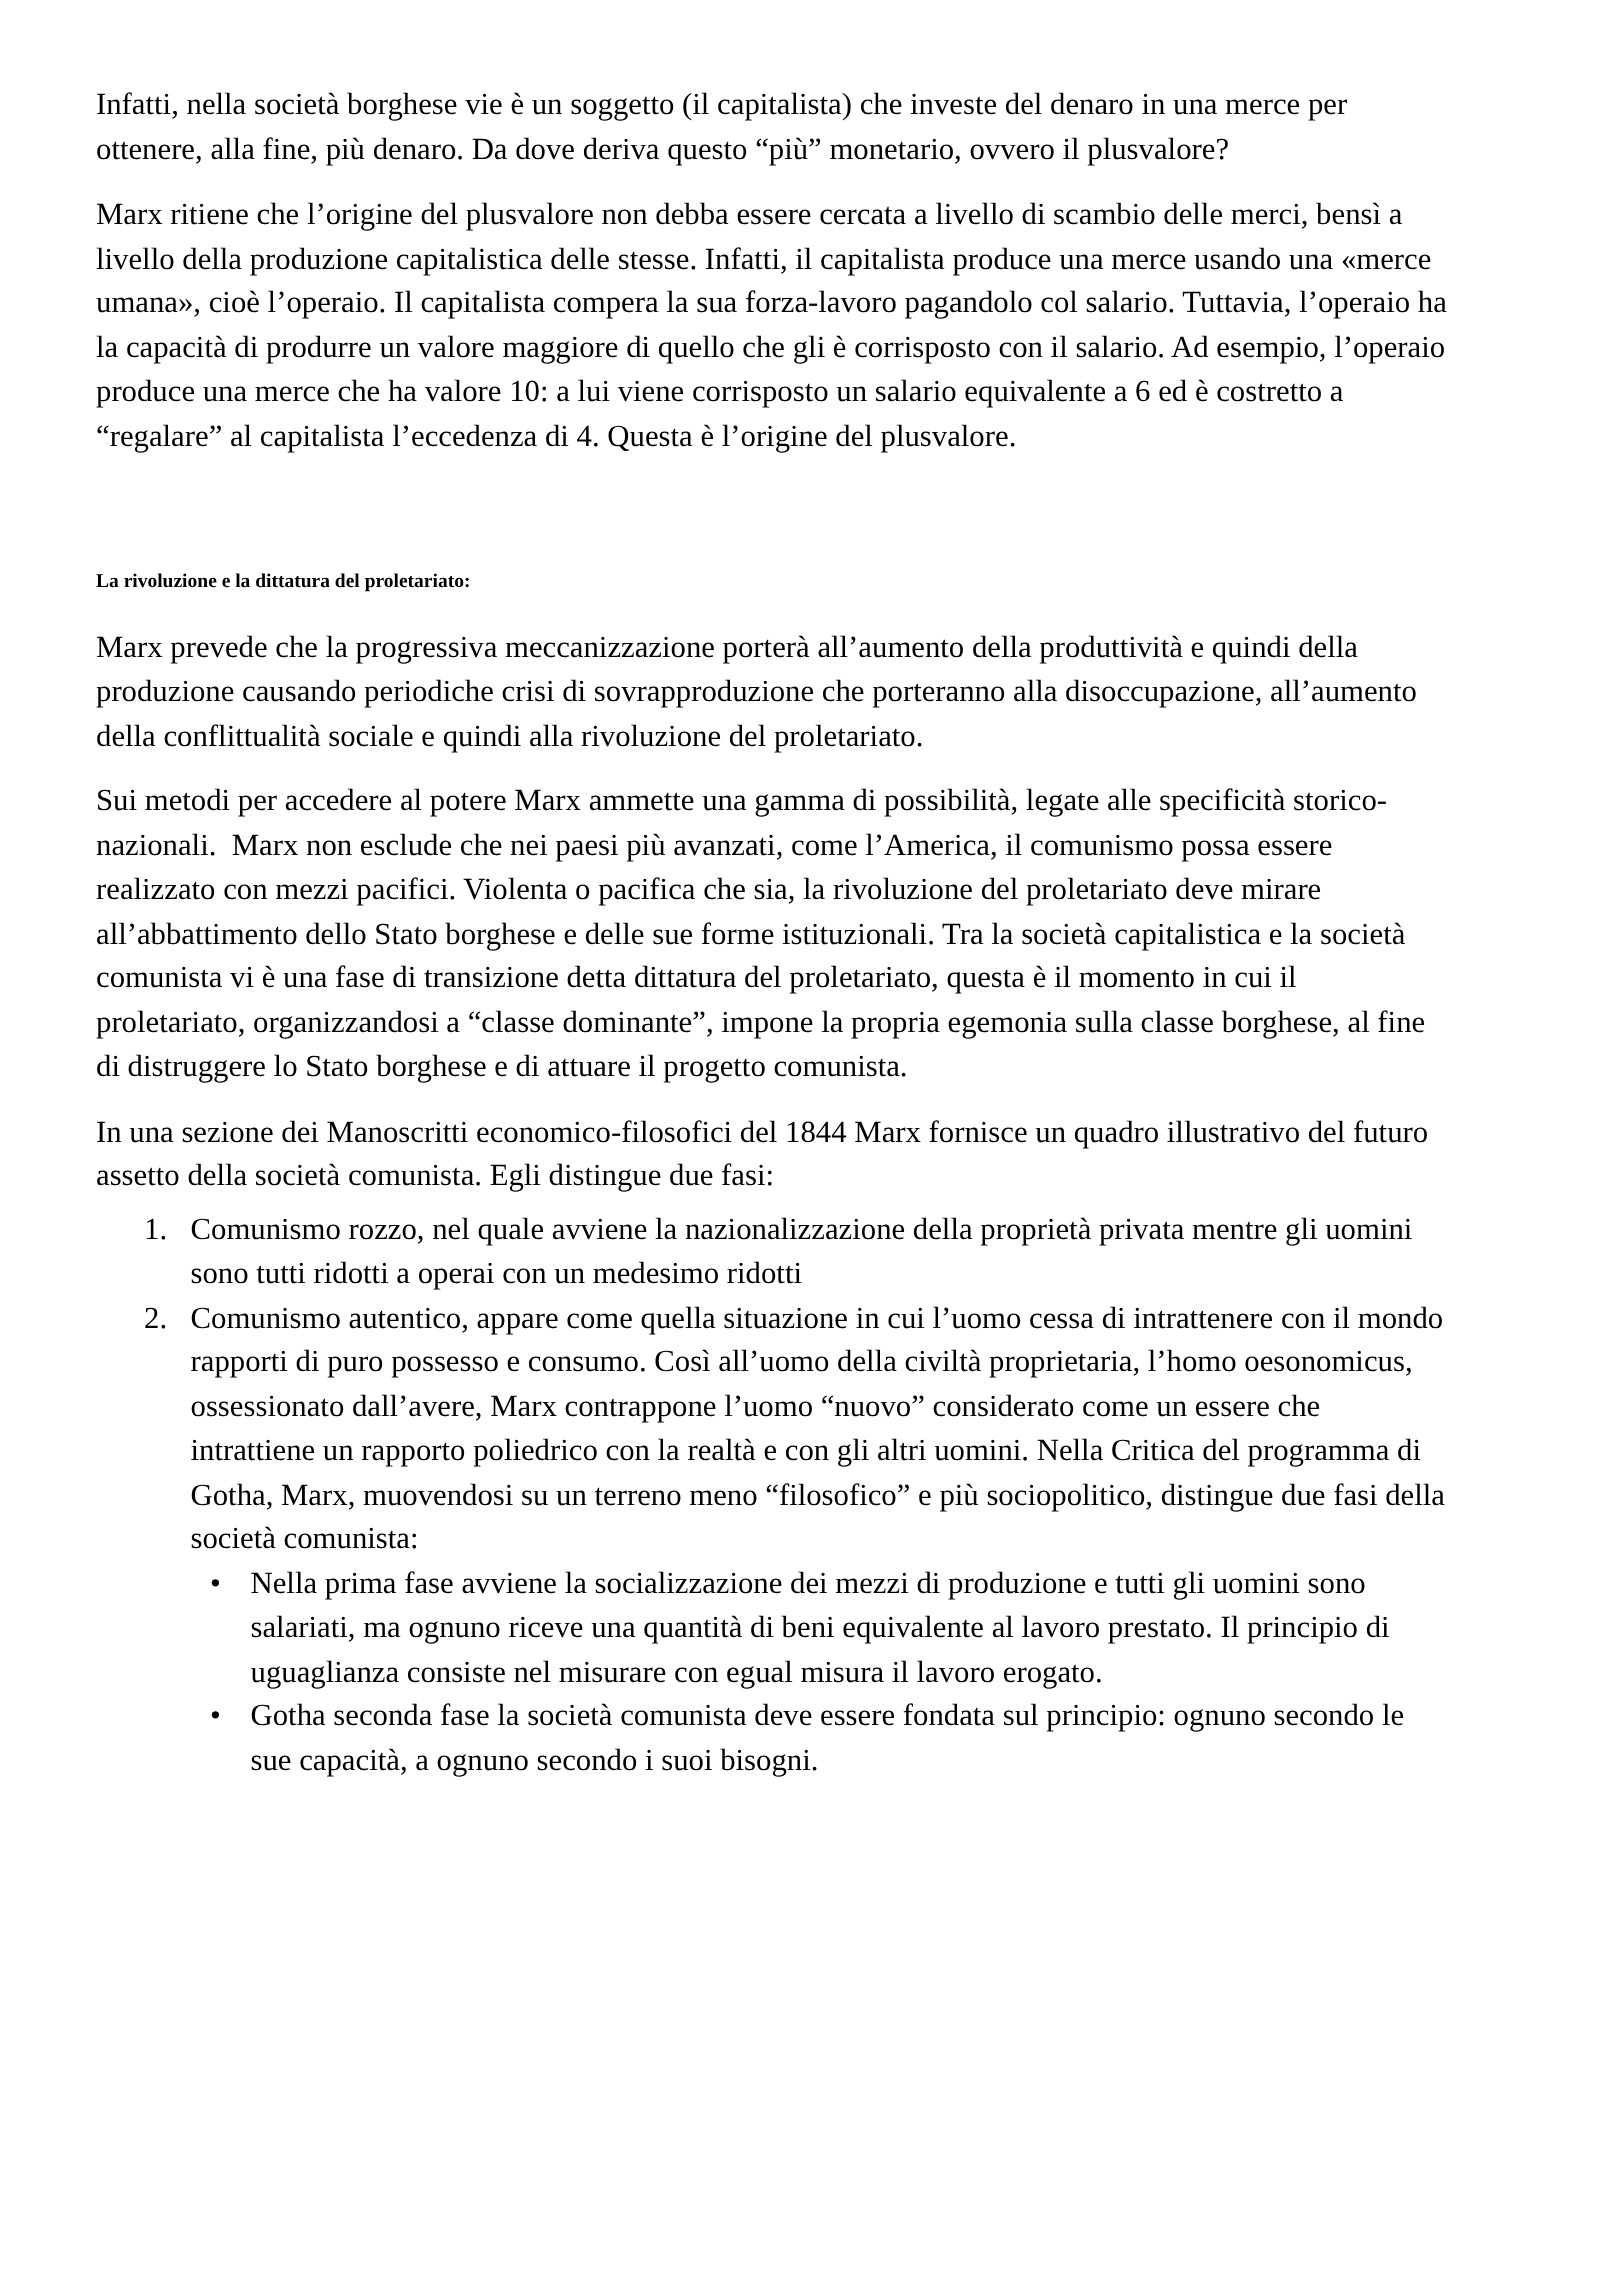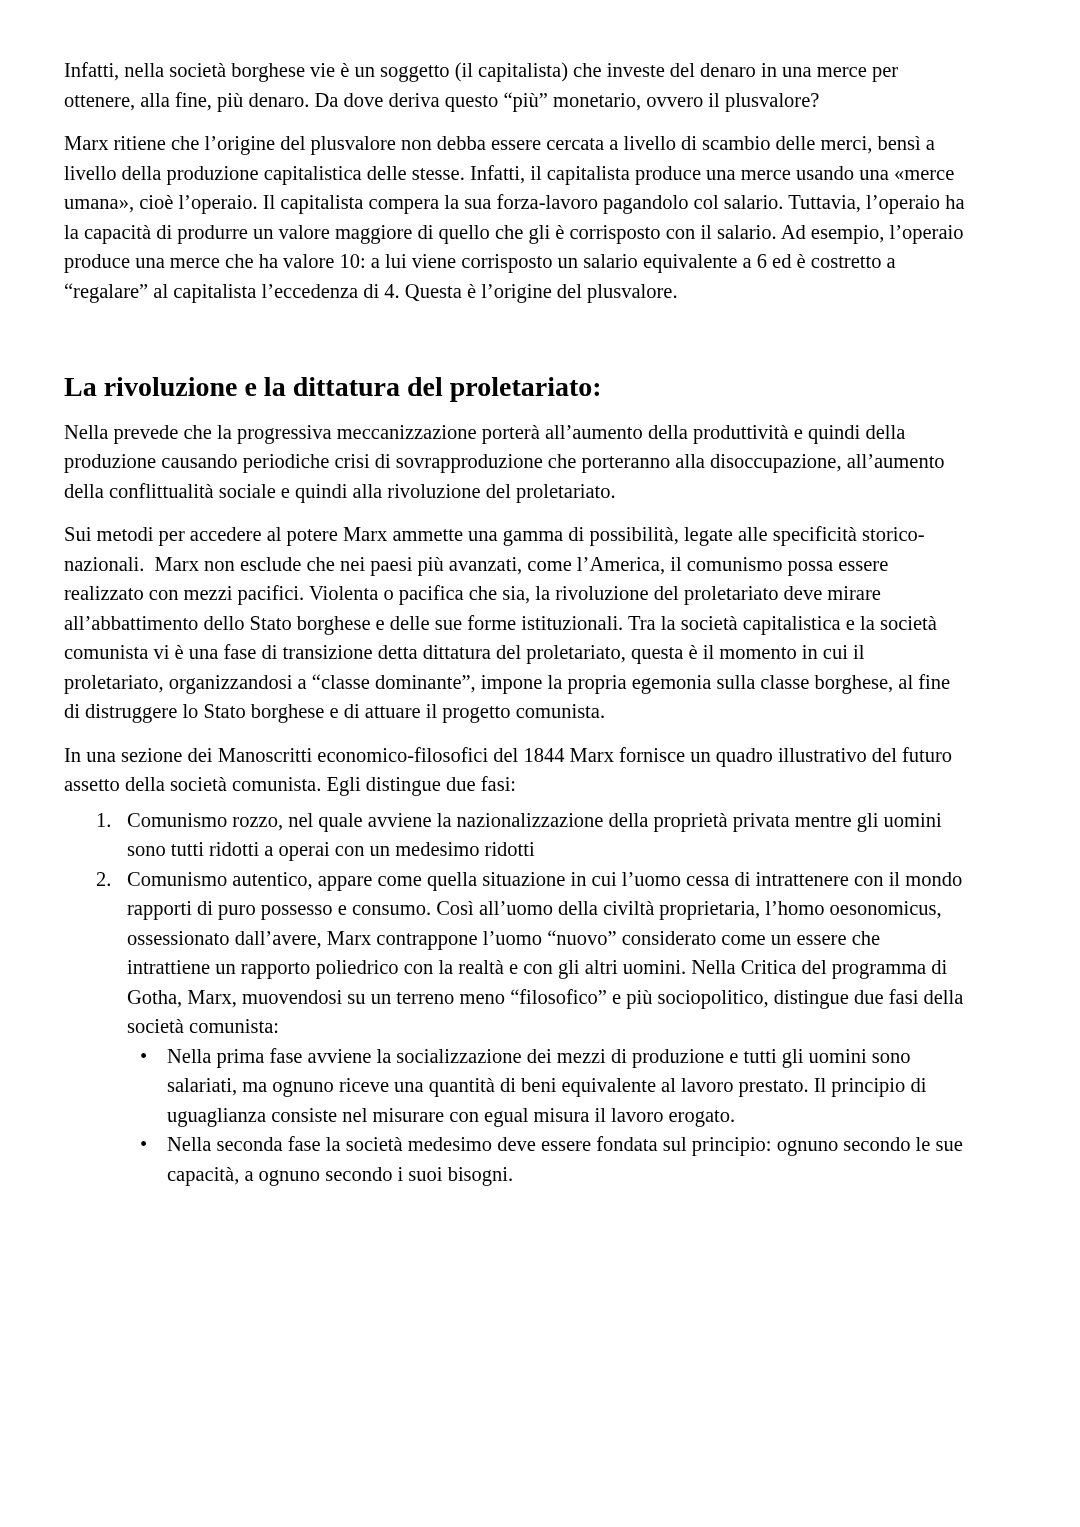--- a/index.html
+++ b/index.html
@@ -48,21 +48,21 @@
     margin-bottom: 0;
   }
 
   .section-gap {
     height: 52px;
   }
 
   h2.section-heading {
     margin: 0 0 16px 0;
     font-family: "Liberation Serif", "DejaVu Serif", serif;
-    font-size: 28px;
+    font-size: 13px;
     line-height: 29.5px;
     font-weight: bold;
     color: #000000;
   }
 
   
   ol.num-list {
     margin: 6px 0 6px 0;
     padding: 0;
     list-style: none;
@@ -135,21 +135,21 @@
   <div class="content doc-text">
 
     <p class="para">Infatti, nella società borghese vie è un soggetto (il capitalista) che investe del denaro in una merce per ottenere, alla fine, più denaro. Da dove deriva questo “più” monetario, ovvero il plusvalore?</p>
 
     <p class="para">Marx ritiene che l’origine del plusvalore non debba essere cercata a livello di scambio delle merci, bensì a livello della produzione capitalistica delle stesse. Infatti, il capitalista produce una merce usando una «merce umana», cioè l’operaio. Il capitalista compera la sua forza-lavoro pagandolo col salario. Tuttavia, l’operaio ha la capacità di produrre un valore maggiore di quello che gli è corrisposto con il salario. Ad esempio, l’operaio produce una merce che ha valore 10: a lui viene corrisposto un salario equivalente a 6 ed è costretto a “regalare” al capitalista l’eccedenza di 4. Questa è l’origine del plusvalore.</p>
 
     <div class="section-gap"></div>
 
     <h2 class="section-heading">La rivoluzione e la dittatura del proletariato:</h2>
 
-    <p class="para">Nella prevede che la progressiva meccanizzazione porterà all’aumento della produttività e quindi della produzione causando periodiche crisi di sovrapproduzione che porteranno alla disoccupazione, all’aumento della conflittualità sociale e quindi alla rivoluzione del proletariato.</p>
+    <p class="para">Marx prevede che la progressiva meccanizzazione porterà all’aumento della produttività e quindi della produzione causando periodiche crisi di sovrapproduzione che porteranno alla disoccupazione, all’aumento della conflittualità sociale e quindi alla rivoluzione del proletariato.</p>
 
     <p class="para">Sui metodi per accedere al potere Marx ammette una gamma di possibilità, legate alle specificità storico-nazionali.  Marx non esclude che nei paesi più avanzati, come l’America, il comunismo possa essere realizzato con mezzi pacifici. Violenta o pacifica che sia, la rivoluzione del proletariato deve mirare all’abbattimento dello Stato borghese e delle sue forme istituzionali. Tra la società capitalistica e la società comunista vi è una fase di transizione detta dittatura del proletariato, questa è il momento in cui il proletariato, organizzandosi a “classe dominante”, impone la propria egemonia sulla classe borghese, al fine di distruggere lo Stato borghese e di attuare il progetto comunista.</p>
 
     <p class="para tight">In una sezione dei Manoscritti economico-filosofici del 1844 Marx fornisce un quadro illustrativo del futuro assetto della società comunista. Egli distingue due fasi:</p>
 
     <ol class="num-list">
       <li>
         <span class="marker">1.</span>
         <span class="item-text">Comunismo rozzo, nel quale avviene la nazionalizzazione della proprietà privata mentre gli uomini sono tutti ridotti a operai con un medesimo ridotti</span>
       </li>
@@ -157,21 +157,21 @@
         <span class="marker">2.</span>
         <span class="item-text">Comunismo autentico, appare come quella situazione in cui l’uomo cessa di intrattenere con il mondo rapporti di puro possesso e consumo. Così all’uomo della civiltà proprietaria, l’homo oesonomicus, ossessionato dall’avere, Marx contrappone l’uomo “nuovo” considerato come un essere che intrattiene un rapporto poliedrico con la realtà e con gli altri uomini. Nella Critica del programma di Gotha, Marx, muovendosi su un terreno meno “filosofico” e più sociopolitico, distingue due fasi della società comunista:</span>
 
         <ul class="bullet-list">
           <li>
             <span class="bullet">•</span>
             <span class="item-text">Nella prima fase avviene la socializzazione dei mezzi di produzione e tutti gli uomini sono salariati, ma ognuno riceve una quantità di beni equivalente al lavoro prestato. Il principio di uguaglianza consiste nel misurare con egual misura il lavoro erogato.</span>
           </li>
           <li>
             <span class="bullet">•</span>
-            <span class="item-text">Nella seconda fase la società medesimo deve essere fondata sul principio: ognuno secondo le sue capacità, a ognuno secondo i suoi bisogni.</span>
+            <span class="item-text">Gotha seconda fase la società comunista deve essere fondata sul principio: ognuno secondo le sue capacità, a ognuno secondo i suoi bisogni.</span>
           </li>
         </ul>
       </li>
     </ol>
 
     <div class="after-list-gap"></div>
 
 
   </div>
 </div>

